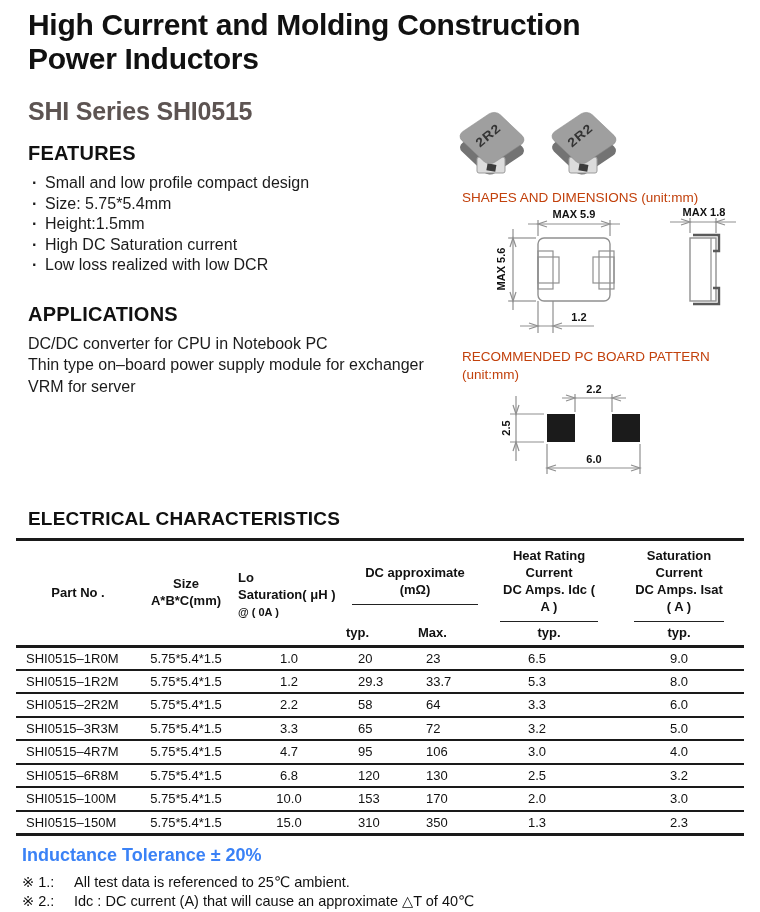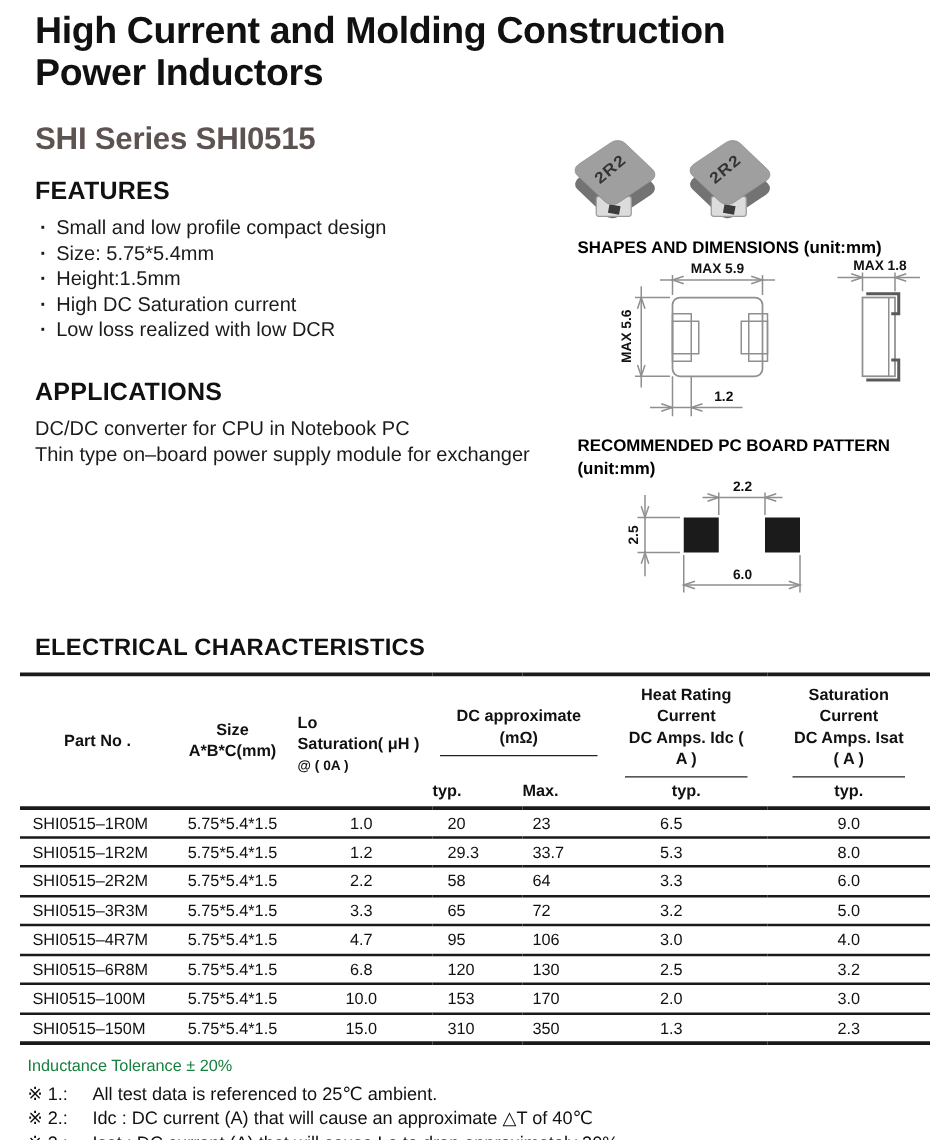--- a/index.html
+++ b/index.html
@@ -20,21 +20,21 @@
 
   .section-heading { font-size:20px; font-weight:bold; color:#111; letter-spacing:0.2px; }
   .features-heading { margin-top:6px; margin-bottom:8px; }
   .features-list { list-style:none; }
   .features-list li { font-size:16px; line-height:20.5px; padding-left:17px; position:relative; }
   .features-list li::before { content:"·"; position:absolute; left:4px; font-weight:bold; }
   .applications-heading { margin-top:27px; margin-bottom:7px; }
   .applications-list div { font-size:16px; line-height:21.5px; }
 
   .chips-row { display:flex; gap:12px; padding-left:10px; }
-  .sub-heading { font-size:13.5px; font-weight:bold; color:#000000; }
+  .sub-heading { font-size:13.5px; font-weight:normal; color:#c2410c; }
   .shapes-heading { margin-top:6px; padding-left:20px; }
   .pcb-heading { margin-top:3px; padding-left:20px; line-height:1.32; }
   .drawing { display:block; }
   .dim-label { font-size:11px; font-weight:bold; fill:#111; font-family:"Liberation Sans","DejaVu Sans",sans-serif; }
   .dline { stroke:#8f8f8f; stroke-width:1.2; fill:none; }
   .bodyline { stroke:#909090; stroke-width:1.4; fill:#ffffff; }
   .capline { stroke:#5a5a5a; stroke-width:2.4; fill:none; }
   .chip-mark { font-size:14px; font-weight:bold; fill:#343434; letter-spacing:1px; font-family:"Liberation Sans","DejaVu Sans",sans-serif; }
 
   .elec-heading { font-size:19px; font-weight:bold; letter-spacing:0.2px; margin-top:24px; color:#111; }
@@ -60,21 +60,21 @@
   table.elec tbody tr { border-bottom:2px solid #1a1a1a; }
   table.elec tbody tr:last-child { border-bottom:3px solid #1a1a1a; }
   table.elec td { font-size:13px; height:23.5px; color:#111; white-space:nowrap; }
   td.c0 { text-align:left; padding-left:10px; }
   td.c1, td.c2 { text-align:center; }
   td.c3 { text-align:left; padding-left:12px; }
   td.c4 { text-align:left; padding-left:8px; }
   td.c5 { text-align:right; padding-right:68px; }
   td.c6 { text-align:center; }
 
-  .tolerance-line { margin:9px 0 0 -6px; font-size:13px; color:#15803d; }
+  .tolerance-line { margin:9px 0 0 -6px; font-size:18px; color:#3b82f6;font-weight:bold; }
   .notes-list { margin:7px 0 0 -6px; }
   .note-line { font-size:14.5px; line-height:19.5px; color:#111; }
   .note-marker { display:inline-block; width:52px; }
 </style>
 </head>
 <body>
 
 <div class="page">
   <div class="content">
 
@@ -94,20 +94,21 @@
             <li>Size: 5.75*5.4mm</li>
             <li>Height:1.5mm</li>
             <li>High DC Saturation current</li>
             <li>Low loss realized with low DCR</li>
           </ul>
 
         <div class="section-heading applications-heading">APPLICATIONS</div>
         <div class="applications-list">
             <div>DC/DC converter for CPU in Notebook PC</div>
             <div>Thin type on–board power supply module for exchanger</div>
+            <div>VRM for server</div>
           </div>
       </div>
 
       <div class="right-col">
 
         <div class="chips-row">
 
           <svg class="drawing" width="80" height="76" viewBox="0 0 80 76">
             <g transform="translate(40,41) scale(1,0.8) rotate(-40)">
               <rect x="-25" y="-25" width="50" height="50" rx="8" fill="#737373"></rect>

